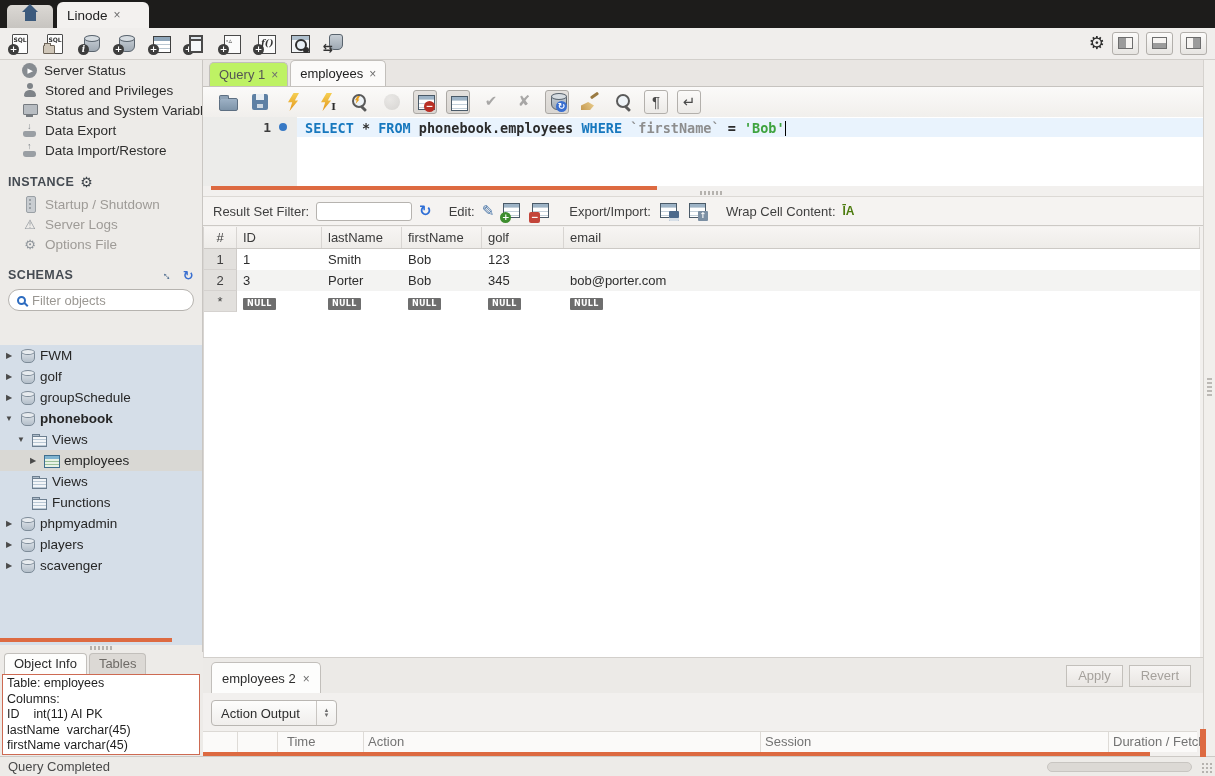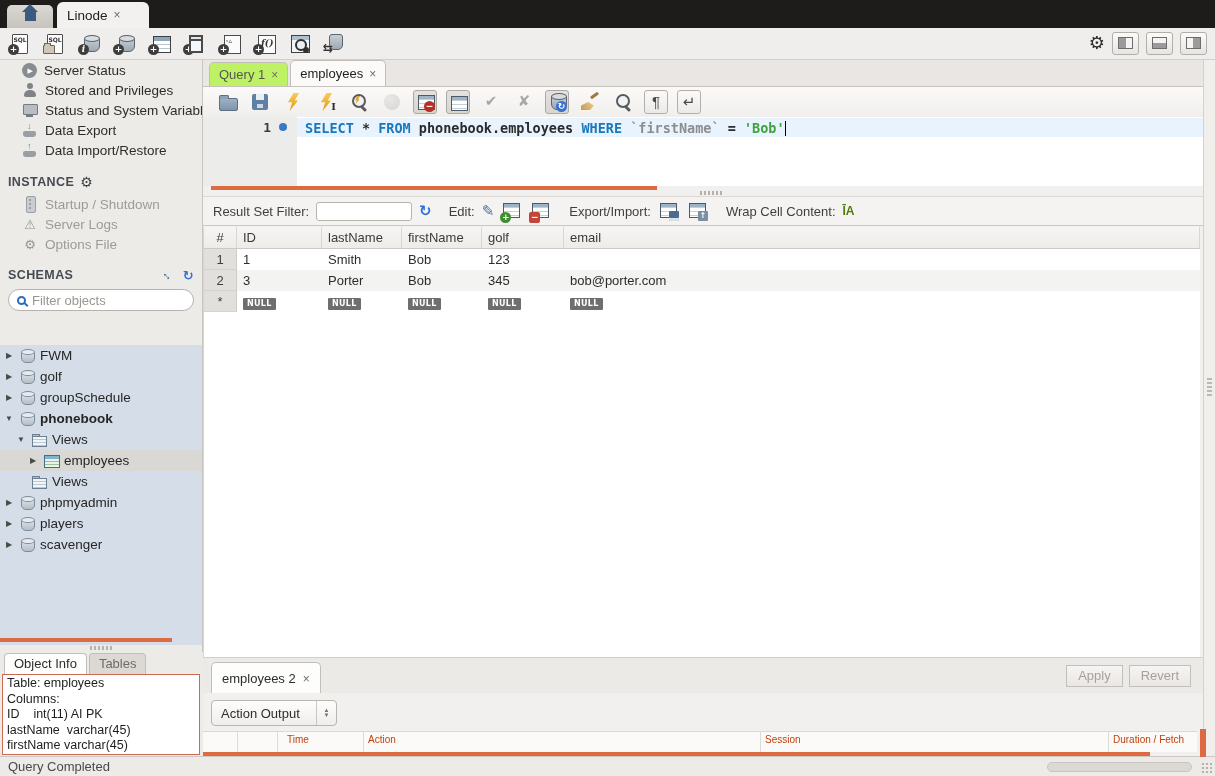--- a/index.html
+++ b/index.html
@@ -167,21 +167,21 @@
   .res-tabs { position:absolute; left:0; top:597px; right:0; height:36px; background:#eceae7; border-top:1px solid #d2cfcb; }
   .rtab { position:absolute; left:8px; top:4px; height:32px; display:flex; align-items:center; gap:7px; padding:0 10px; background:#fdfdfc; border:1px solid #c2bfbb; border-bottom:none; border-radius:5px 5px 0 0; font-size:13px; color:#2d2d2d; }
   .btns { position:absolute; right:12px; top:7px; display:flex; gap:6px; }
   .btn { padding:2px 11px 3px; background:linear-gradient(#f7f5f3,#e9e6e3); border:1px solid #c3c0bb; border-radius:0; color:#a5a19c; font-size:13px; }
   .split2 { position:absolute; left:500px; top:635px; }
   .ao-panel { position:absolute; left:0; top:633px; right:0; height:63px; background:#f2f0ee; }
   .ao-combo { position:absolute; left:8px; top:7px; width:126px; height:26px; background:linear-gradient(#fdfdfc,#f0eeec); border:1px solid #b9b6b2; border-radius:4px; display:flex; align-items:center; }
   .ao-combo .val { padding-left:9px; color:#2d2d2d; font-size:13px; flex:1; }
   .stepper { width:20px; align-self:stretch; border-left:1px solid #c9c6c2; display:flex; flex-direction:column; align-items:center; justify-content:center; color:#6e6e6e; font-size:6px; line-height:5px; }
   .ao-head { position:absolute; left:0; top:38px; right:6px; height:21px; background:#fbfaf9; border-top:1px solid #dcd9d5; }
-  .ao-col { position:absolute; top:2px; font-size:10px; color:#c2410c; white-space:nowrap; }
+  .ao-col { position:absolute; top:2px; font-size:13px; color:#737373; white-space:nowrap; }
   .ao-sep { position:absolute; top:0; bottom:0; width:1px; background:#dedbd7; }
   .orange-ao-h { position:absolute; left:0; top:59px; width:947px; height:5px; background:#dd6a41; }
   .orange-ao-v { position:absolute; right:-3px; top:36px; width:6px; height:28px; background:#dd6a41; z-index:5; }
 
   .right-strip { position:absolute; left:1203px; top:60px; width:12px; height:696px; background:#f1efec; border-left:1px solid #d5d2ce; }
   .rs-grip { position:absolute; left:3px; top:318px; width:5px; height:20px; background:repeating-linear-gradient(#bcb9b5 0 2px,transparent 2px 4px); }
 </style>
 </head>
 <body>
 
@@ -318,20 +318,25 @@
       </div>
       <div class="tree-row sel" style="padding-left: 28px;">
         <span class="arrow">▶</span>
         <span class="t-ic t-tbl"></span>
         <span>employees</span>
       </div>
       <div class="tree-row" style="padding-left: 16px;">
         <span class="arrow"></span>
         <span class="t-ic t-tblf"></span>
         <span>Views</span>
+      </div>
+      <div class="tree-row" style="padding-left: 16px;">
+        <span class="arrow"></span>
+        <span class="t-ic t-tblf"></span>
+        <span>Functions</span>
       </div>
       <div class="tree-row" style="padding-left: 4px;">
         <span class="arrow">▶</span>
         <span class="t-ic t-db"></span>
         <span>phpmyadmin</span>
       </div>
       <div class="tree-row" style="padding-left: 4px;">
         <span class="arrow">▶</span>
         <span class="t-ic t-db"></span>
         <span>players</span>

